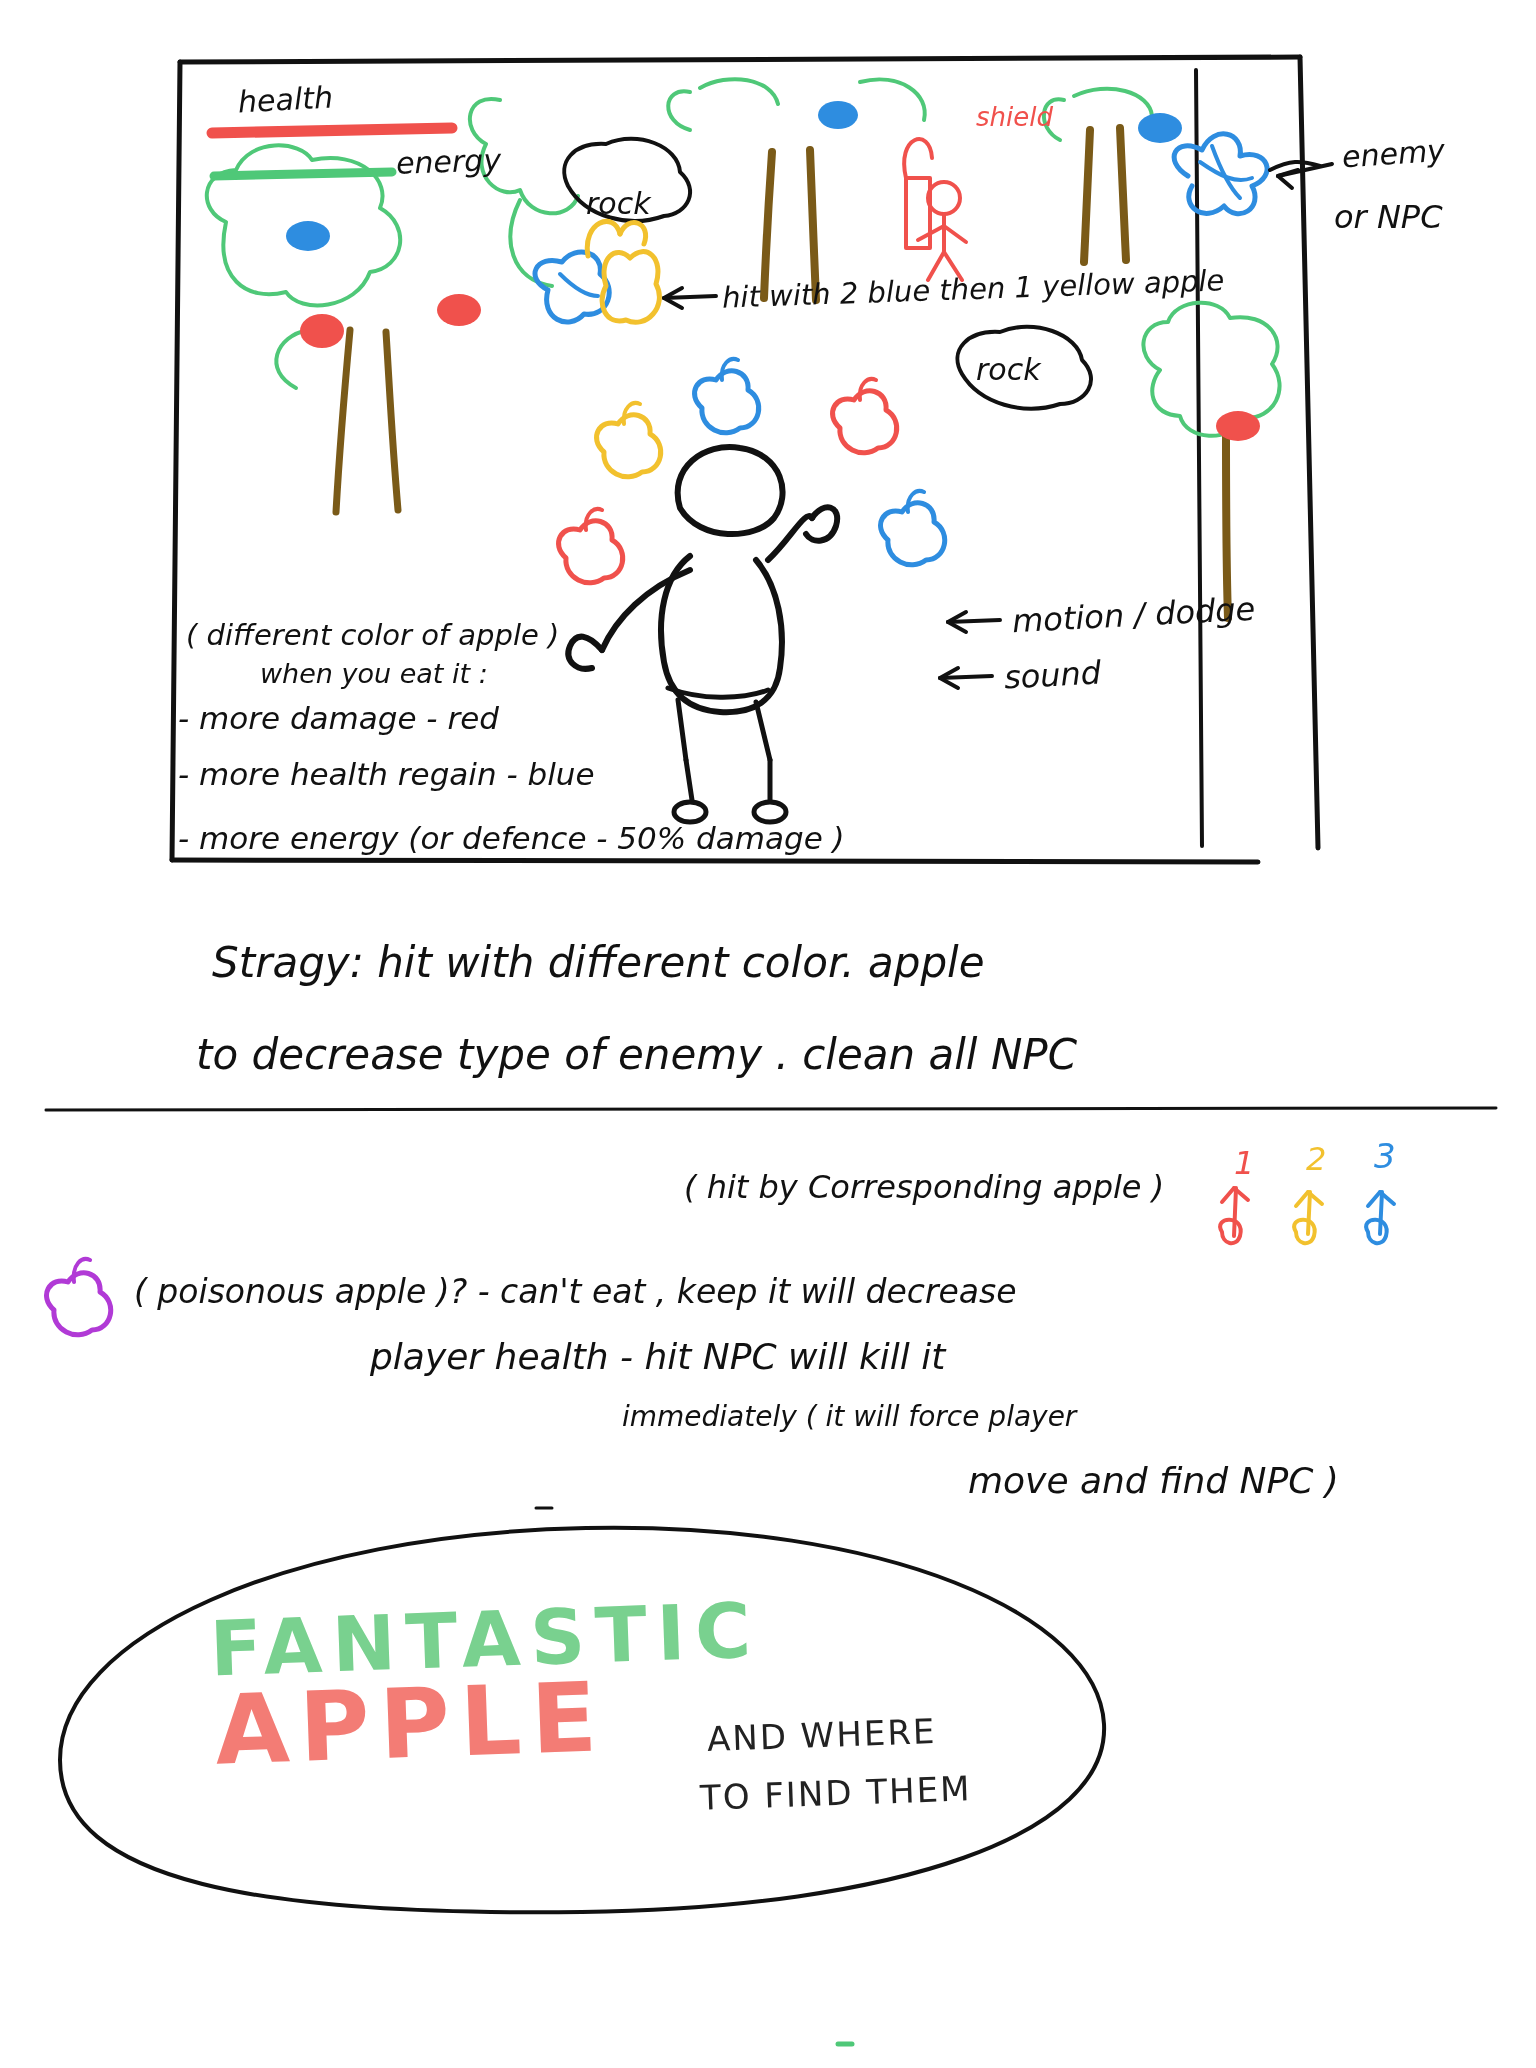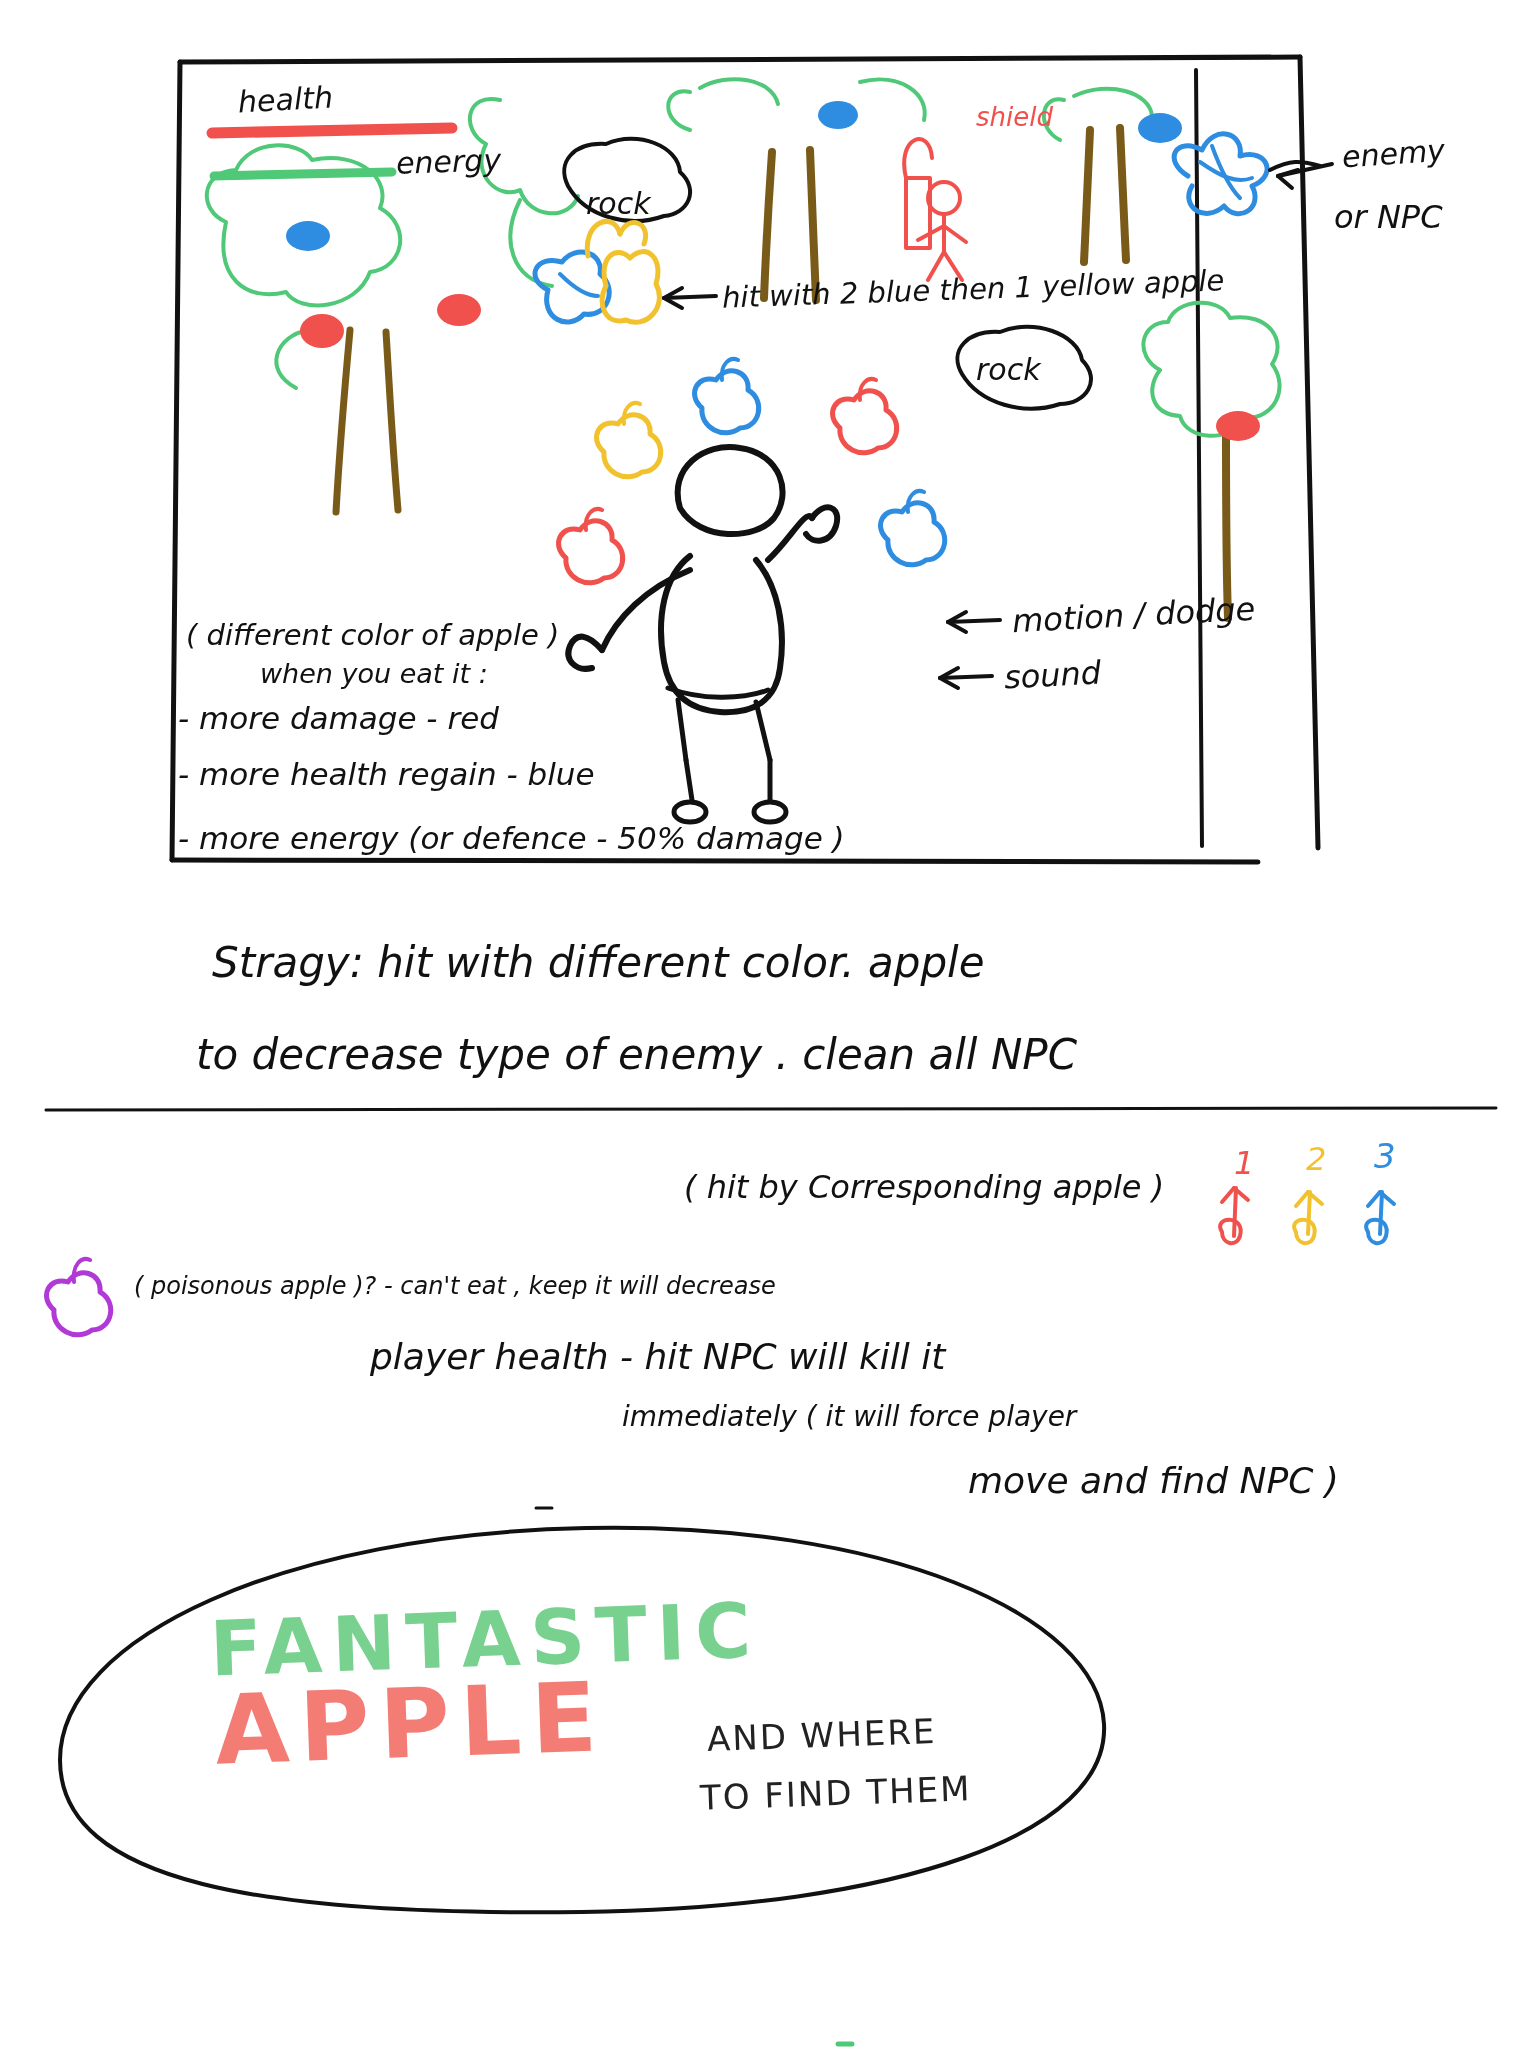--- a/index.html
+++ b/index.html
@@ -293,21 +293,21 @@
 
   <div class="note" style="left:212px; top:938px; font-size:42px;">Stragy:  hit with different color. apple</div>
   <div class="note" style="left:196px; top:1030px; font-size:42px;">to decrease type of enemy . clean all NPC</div>
 
   <div class="note" style="left:684px; top:1168px; font-size:32px;">( hit by Corresponding apple )</div>
 
   <div class="note" style="left:1234px; top:1144px; font-size:32px; color:#f0514c;">1</div>
   <div class="note" style="left:1306px; top:1140px; font-size:32px; color:#f2c12e;">2</div>
   <div class="note" style="left:1374px; top:1136px; font-size:34px; color:#2e8de0;">3</div>
 
-  <div class="note" style="left:134px; top:1272px; font-size:24px;">( poisonous apple )? - can't eat , keep it will decrease</div>
+  <div class="note" style="left:134px; top:1272px; font-size:33px;">( poisonous apple )? - can't eat , keep it will decrease</div>
   <div class="note" style="left:370px; top:1336px; font-size:36px;">player health - hit NPC will kill it</div>
   <div class="note" style="left:622px; top:1400px; font-size:28px;">immediately  ( it will force player</div>
   <div class="note" style="left:968px; top:1460px; font-size:36px;">move and find NPC )</div>
 
   <div class="title-fantastic">FANTASTIC</div>
   <div class="title-apple">APPLE</div>
   <div class="title-sub1">AND WHERE</div>
   <div class="title-sub2">TO FIND THEM</div>
 
 </div>

